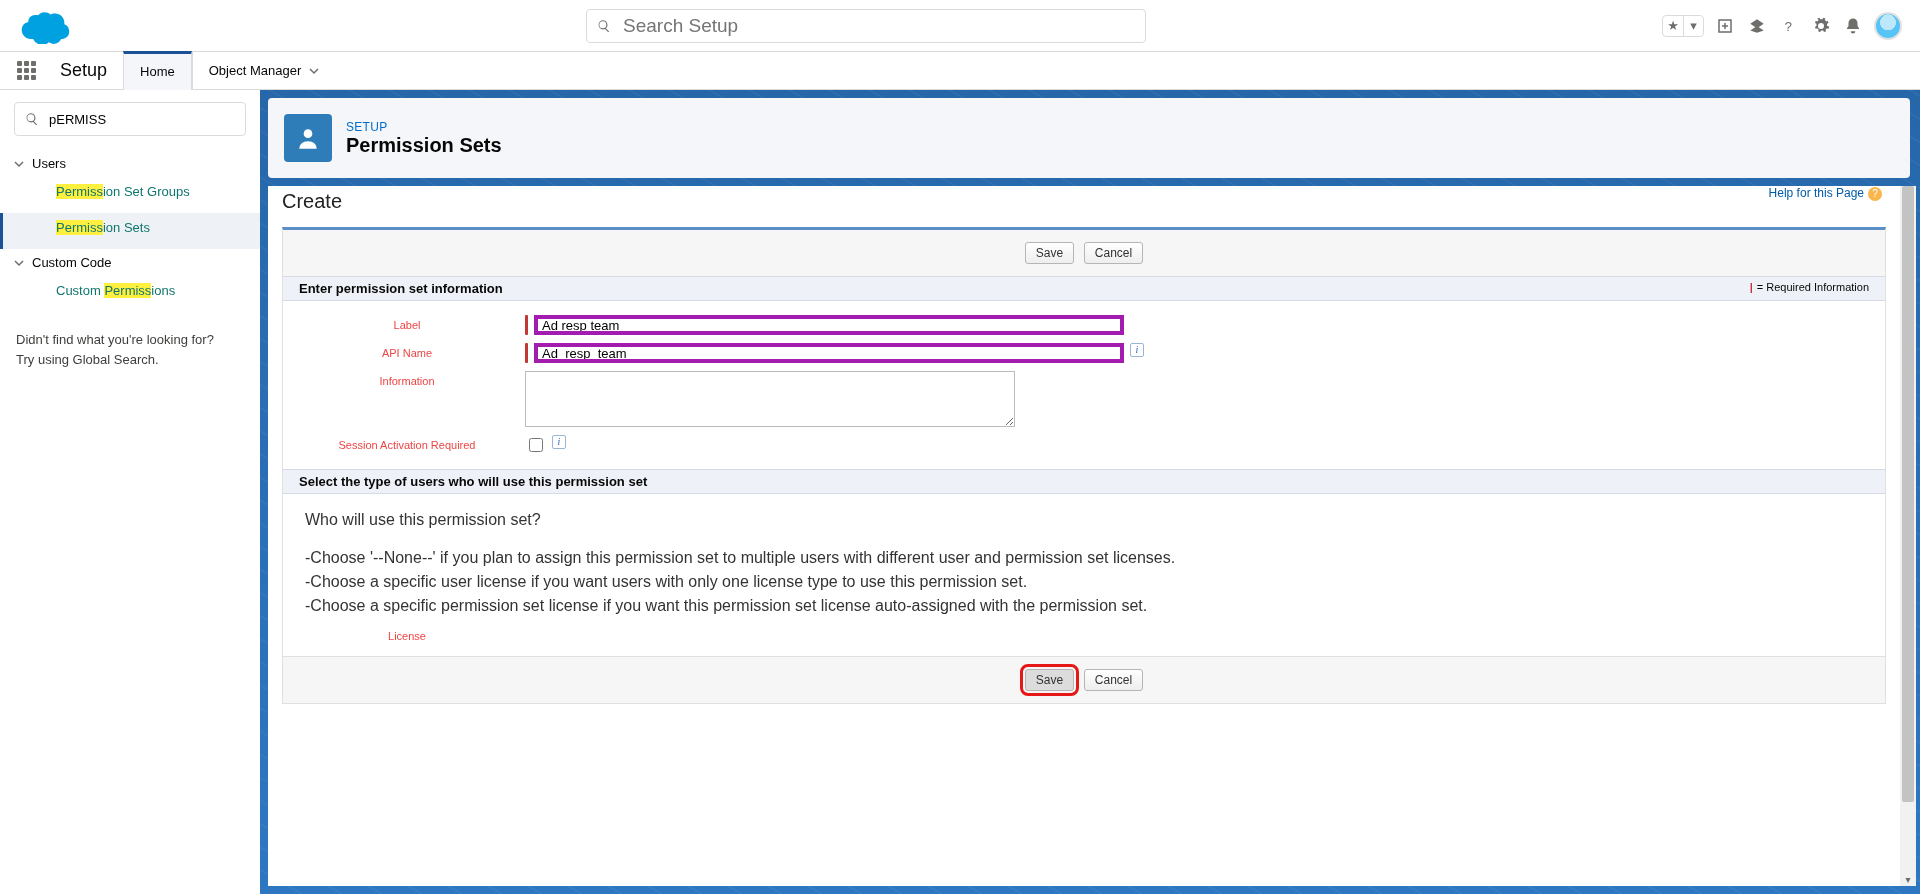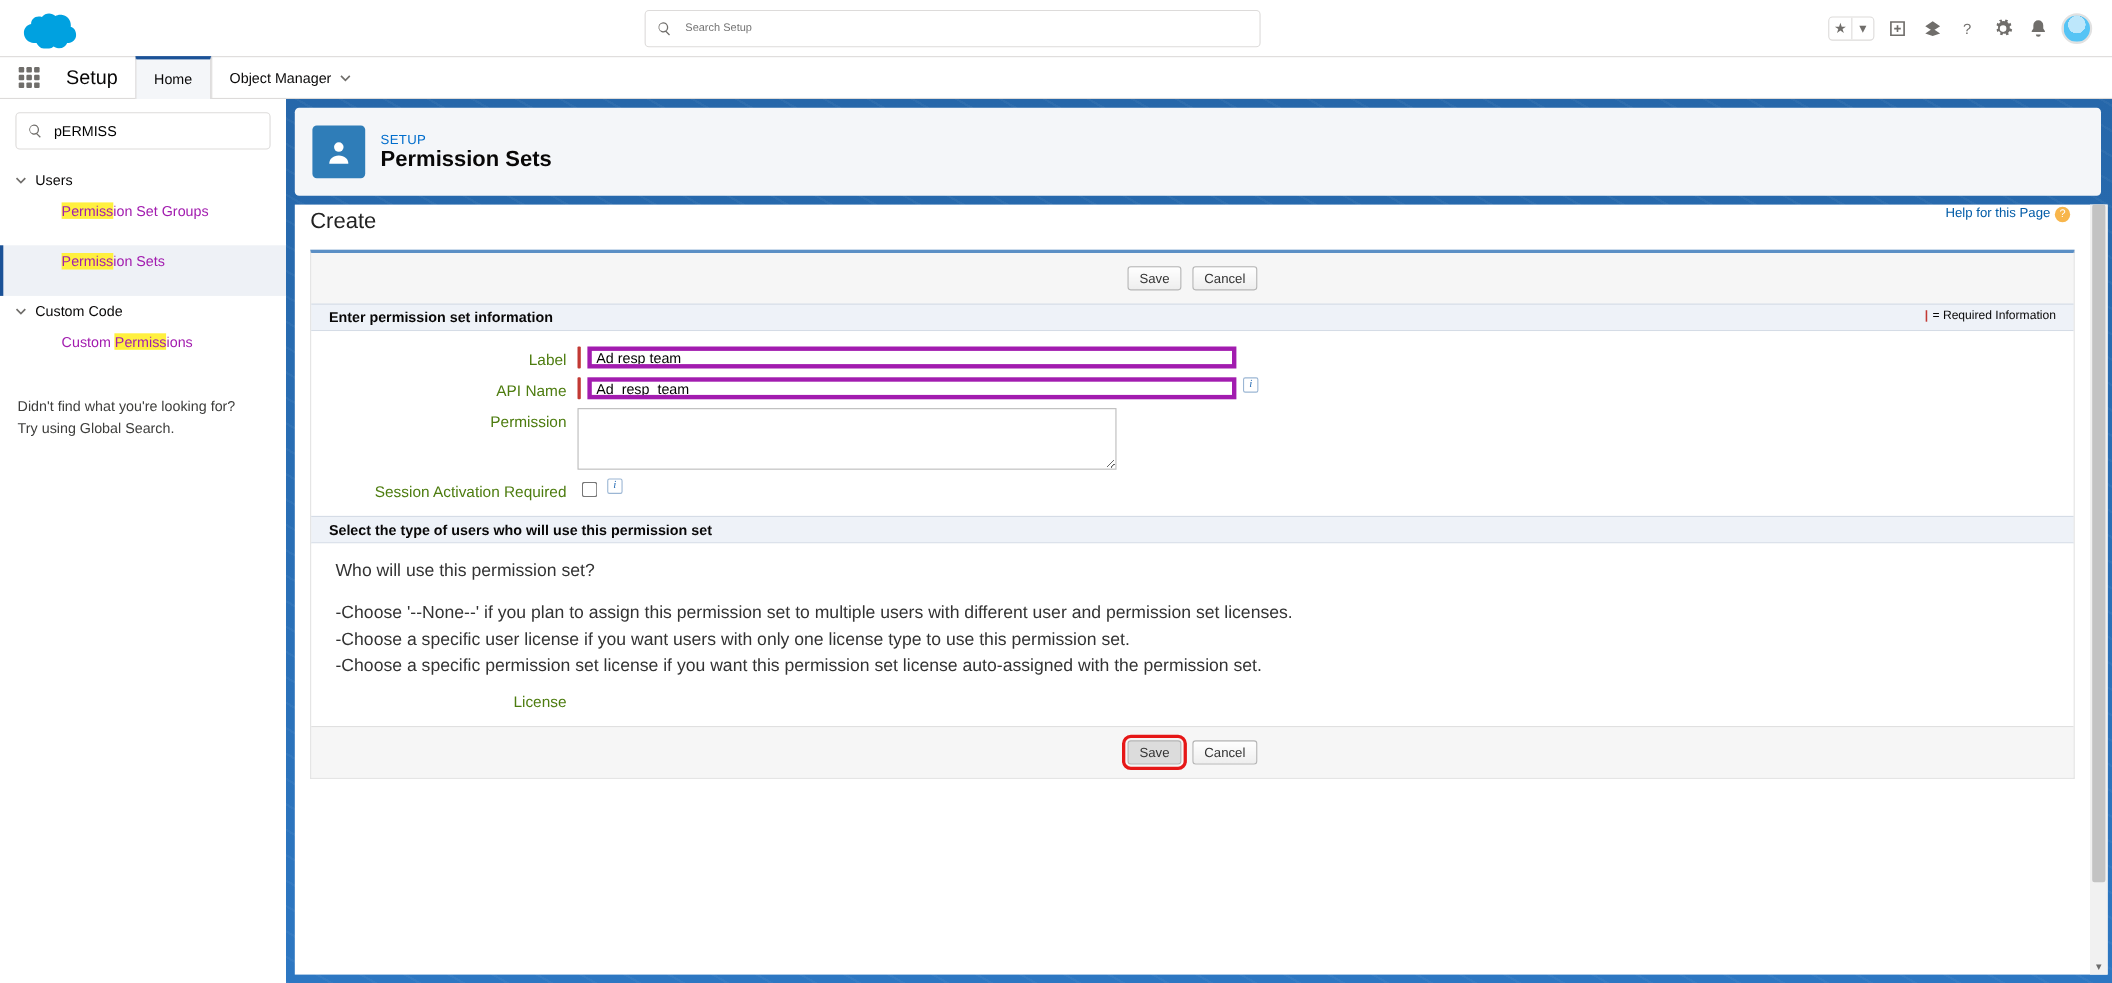--- a/index.html
+++ b/index.html
@@ -14,21 +14,21 @@
   *{box-sizing:border-box;font-family:"Segoe UI", Arial, sans-serif}
   html,body{margin:0;padding:0;height:100%;width:100%;background:#fff;color:#080707;font-size:13px}
 
   
   .global-header{display:flex;align-items:center;height:52px;border-bottom:1px solid var(--sf-border);padding:0 8px;gap:8px;}
   .sf-cloud{width:54px;height:36px;margin-left:8px;display:flex;align-items:center;justify-content:center}
   .sf-cloud svg{width:54px;height:36px}
   .search-wrap{flex:1;display:flex;justify-content:center}
   .search-box{width:560px;height:34px;border:1px solid var(--sf-border);border-radius:4px;display:flex;align-items:center;padding:0 10px;color:#706e6b}
   .search-box svg{width:14px;height:14px;fill:#706e6b;margin-right:10px}
-  .search-box input{border:none;outline:none;flex:1;font-size:10px;color:#8b5cf6;background:transparent}
+  .search-box input{border:none;outline:none;flex:1;font-size:19px;color:#8b5cf6;background:transparent}
   .hdr-right{display:flex;align-items:center;gap:10px;padding-right:10px}
   .hdr-icon{width:22px;height:22px;display:flex;align-items:center;justify-content:center;color:#706e6b}
   .hdr-icon svg{width:18px;height:18px;fill:#706e6b}
   .avatar{width:28px;height:28px;border-radius:50%;background:radial-gradient(circle at 50% 35%, #bde7fb 0 40%, #56c4f5 41% 100%);border:2px solid #e1e1e1}
   .fav-box{display:flex;border:1px solid var(--sf-border);border-radius:4px;overflow:hidden}
   .fav-box span{width:20px;height:20px;display:flex;align-items:center;justify-content:center;color:#706e6b}
   .fav-box span+span{border-left:1px solid var(--sf-border)}
 
   
   .app-nav{display:flex;align-items:center;height:38px;border-bottom:1px solid var(--sf-border);padding-left:8px;gap:0}
@@ -40,21 +40,21 @@
   .nav-tab.active{background:#f4f6f9;border-top:3px solid var(--sf-header-blue);margin-top:-1px;height:39px;border-left:1px solid var(--sf-border);border-right:1px solid var(--sf-border)}
   .nav-tab .chev{margin-left:8px}
 
   
   .layout{display:flex;height:calc(100% - 90px)}
   .sidebar{width:260px;flex:0 0 260px;border-right:0 solid transparent;padding:12px 0}
   .quick-find{margin:0 14px 14px;height:34px;border:1px solid var(--sf-border);border-radius:4px;display:flex;align-items:center;padding:0 10px}
   .quick-find svg{width:14px;height:14px;fill:#706e6b;margin-right:8px}
   .quick-find input{border:none;outline:none;flex:1;font-size:13px;background:transparent}
   .tree-cat{padding:6px 14px;display:flex;align-items:center;gap:8px;color:#080707;font-size:13px;cursor:pointer}
-  .tree-item{padding:7px 14px 24px 56px;font-size:13px;color:#a21caf;cursor:pointer}
+  .tree-item{padding:7px 14px 14px 56px;font-size:13px;color:#0f766e;cursor:pointer}
   .tree-item.active{background:#eef1f6;border-left:3px solid var(--sf-header-blue);padding-left:53px}
   mark.hl{background:var(--sf-highlight);color:inherit;padding:0}
   .nf-text{padding:18px 16px;color:#3e3e3c;font-size:13px;line-height:1.5}
 
   .content{flex:1;position:relative;overflow:hidden}
   .blue-bg{position:absolute;inset:0;background:linear-gradient(#2b6fb6,#2b6fb6);opacity:1}
   .blue-bg::before{content:"";position:absolute;inset:0;background:
     repeating-linear-gradient(30deg, rgba(255,255,255,0.04) 0 2px, transparent 2px 20px),
     linear-gradient(#2667aa,#2d77c2)}
   .page-card{position:absolute;left:8px;right:10px;top:8px;background:#f4f6f9;border-radius:4px;padding:14px 16px;display:flex;align-items:center;gap:14px;height:80px}
@@ -80,21 +80,21 @@
   .btn-row{padding:12px 0;text-align:center;background:#f6f6f6}
   .cl-btn{display:inline-block;border:1px solid #b5b5b5;background:linear-gradient(#fff,#eee);padding:3px 10px;font-size:12px;border-radius:3px;cursor:pointer;color:#333}
   .cl-btn.save-hl{outline:3px solid #e61717;outline-offset:2px;background:#dcdcdc}
   .cl-btn+ .cl-btn{margin-left:6px}
 
   .sec-hdr{background:#eef2f8;border-top:1px solid #d5dce6;border-bottom:1px solid #d5dce6;padding:4px 16px;font-weight:700;font-size:13px;display:flex;justify-content:space-between}
   .req-mark{color:#c23934;font-weight:700;margin-right:4px}
   .req-info{font-size:11px;font-weight:400}
 
   .form-row{display:flex;align-items:flex-start;padding:4px 16px}
-  .form-row .lbl{width:226px;text-align:right;padding:4px 10px 0 0;font-size:14px;color:#4d7c0f}
+  .form-row .lbl{width:226px;text-align:center;padding:4px 10px 0 0;font-size:11px;color:#ef4444}
   .form-row .fld{display:flex;align-items:flex-start;gap:6px}
   .req-bar{width:3px;align-self:stretch;background:#c23934;border-radius:1px}
   .txt-input{width:590px;height:20px;border:4px solid #a21caf;padding:1px 4px;font-size:13px}
   .txt-area{width:490px;height:56px;border:1px solid #bbb;resize:both;font-size:13px;padding:2px 4px}
   .select{width:396px;height:20px;border:1px solid #7a7a7a;font-size:12px;background:#fff}
   .info-i{width:14px;height:14px;border:1px solid #9bb6d4;border-radius:2px;color:#2b6fb6;font-size:10px;text-align:center;line-height:12px;font-style:italic;font-family:Georgia,serif;cursor:help;background:#fff}
   .chk{width:14px;height:14px}
 
   .sec-body{background:#fff;padding:10px 0}
   .plain{padding:4px 22px;font-size:16px;color:#333;line-height:1.5}
@@ -265,21 +265,21 @@
             </div>
             <div class="form-row">
               <div class="lbl">API Name</div>
               <div class="fld">
                   <div class="req-bar"></div>
                   <input class="txt-input" type="text" value="Ad_resp_team" style="">
                   <span class="info-i">i</span>
                 </div>
             </div>
             <div class="form-row">
-              <div class="lbl">Permission</div>
+              <div class="lbl">Information</div>
               <div class="fld">
                   <textarea class="txt-area" style=""></textarea>
                 </div>
             </div>
             <div class="form-row">
               <div class="lbl">Session Activation Required</div>
               <div class="fld">
                   <input type="checkbox" class="chk" style="">
                   <span class="info-i">i</span>
                 </div>

